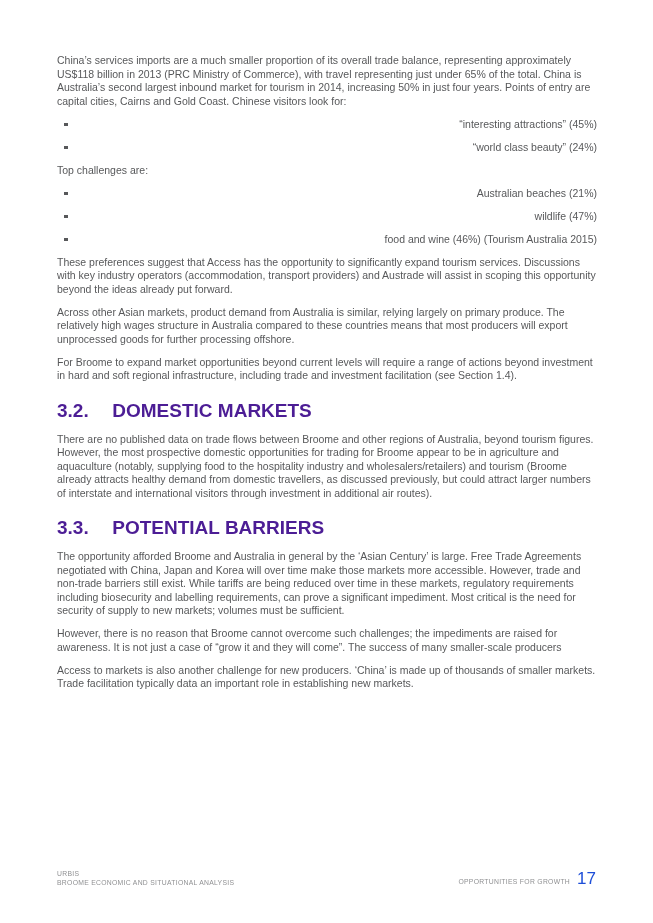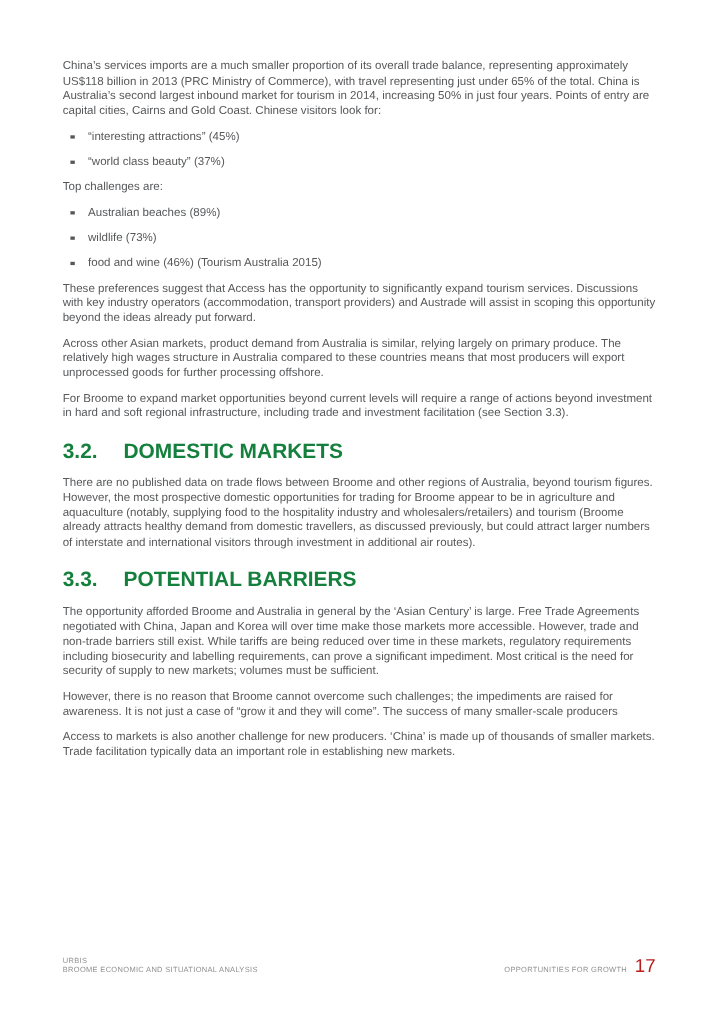--- a/index.html
+++ b/index.html
@@ -18,38 +18,39 @@
     width: 540px;
     color: #57585a;
     font-size: 10.5px;
     line-height: 13.5px;
   }
   .content p { margin: 0 0 9.5px 0; }
   ul.bullets {
     list-style: none;
     margin: 0 0 0 0;
     padding: 0;
+    text-align: right;
   }
   ul.bullets li {
     position: relative;
     padding-left: 23px;
     margin: 0 0 9.5px 0;
   }
   ul.bullets li .sq-bullet {
     position: absolute;
     left: 7px;
     top: 5px;
     width: 3.5px;
     height: 3.5px;
     background: #57585a;
     display: block;
   }
   h2.section-heading {
     margin: 17px 0 11px 0;
-    color: #15803d;
+    color: #4c1d95;
     font-size: 19px;
     line-height: 22px;
     font-weight: bold;
     letter-spacing: 0;
   }
   h2.section-heading .sec-num {
     display: inline-block;
     width: 50px;
   }
   .footer {
@@ -71,64 +72,64 @@
     display: flex;
     align-items: baseline;
     gap: 7px;
   }
   .footer .footer-right .footer-section-label {
     color: #8f9092;
     font-size: 6.8px;
     letter-spacing: 0.3px;
   }
   .footer .footer-right .page-number {
-    color: #b91c1c;
+    color: #1d4ed8;
     font-size: 17px;
     line-height: 17px;
   }
 </style>
 </head>
 <body>
 
 <div class="page">
   <div class="content">
 
     <p>China’s services imports are a much smaller proportion of its overall trade balance, representing approximately US$118 billion in 2013 (PRC Ministry of Commerce), with travel representing just under 65% of the total. China is Australia’s second largest inbound market for tourism in 2014, increasing 50% in just four years. Points of entry are capital cities, Cairns and Gold Coast. Chinese visitors look for:</p>
 
     <ul class="bullets">
       <li>
         <span class="sq-bullet"></span>
         <span>“interesting attractions” (45%)</span>
       </li>
       <li>
         <span class="sq-bullet"></span>
-        <span>“world class beauty” (37%)</span>
+        <span>“world class beauty” (24%)</span>
       </li>
     </ul>
 
     <p>Top challenges are:</p>
 
     <ul class="bullets">
       <li>
         <span class="sq-bullet"></span>
-        <span>Australian beaches (89%)</span>
+        <span>Australian beaches (21%)</span>
       </li>
       <li>
         <span class="sq-bullet"></span>
-        <span>wildlife (73%)</span>
+        <span>wildlife (47%)</span>
       </li>
       <li>
         <span class="sq-bullet"></span>
         <span>food and wine (46%) (Tourism Australia 2015)</span>
       </li>
     </ul>
 
     <p>These preferences suggest that Access has the opportunity to significantly expand tourism services. Discussions with key industry operators (accommodation, transport providers) and Austrade will assist in scoping this opportunity beyond the ideas already put forward.</p>
     <p>Across other Asian markets, product demand from Australia is similar, relying largely on primary produce. The relatively high wages structure in Australia compared to these countries means that most producers will export unprocessed goods for further processing offshore.</p>
-    <p>For Broome to expand market opportunities beyond current levels will require a range of actions beyond investment in hard and soft regional infrastructure, including trade and investment facilitation (see Section 3.3).</p>
+    <p>For Broome to expand market opportunities beyond current levels will require a range of actions beyond investment in hard and soft regional infrastructure, including trade and investment facilitation (see Section 1.4).</p>
 
     <h2 class="section-heading">
       <span class="sec-num">3.2.</span>
       <span>DOMESTIC MARKETS</span>
     </h2>
     <p>There are no published data on trade flows between Broome and other regions of Australia, beyond tourism figures. However, the most prospective domestic opportunities for trading for Broome appear to be in agriculture and aquaculture (notably, supplying food to the hospitality industry and wholesalers/retailers) and tourism (Broome already attracts healthy demand from domestic travellers, as discussed previously, but could attract larger numbers of interstate and international visitors through investment in additional air routes).</p>
 
     <h2 class="section-heading">
       <span class="sec-num">3.3.</span>
       <span>POTENTIAL BARRIERS</span>

